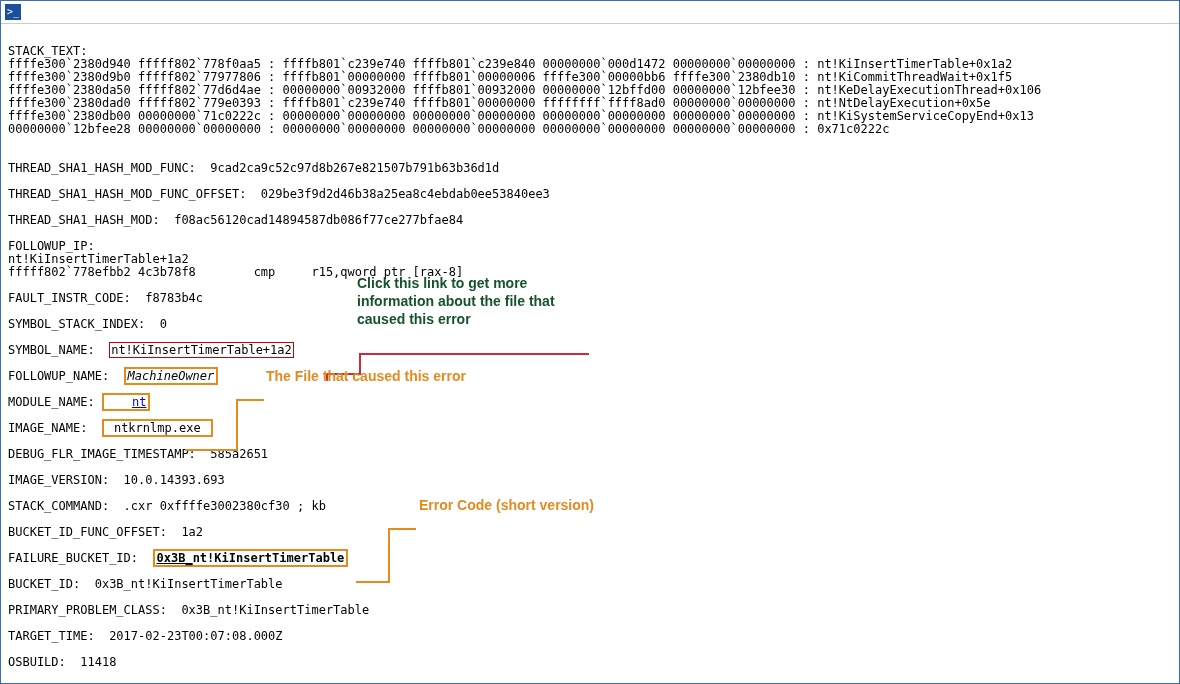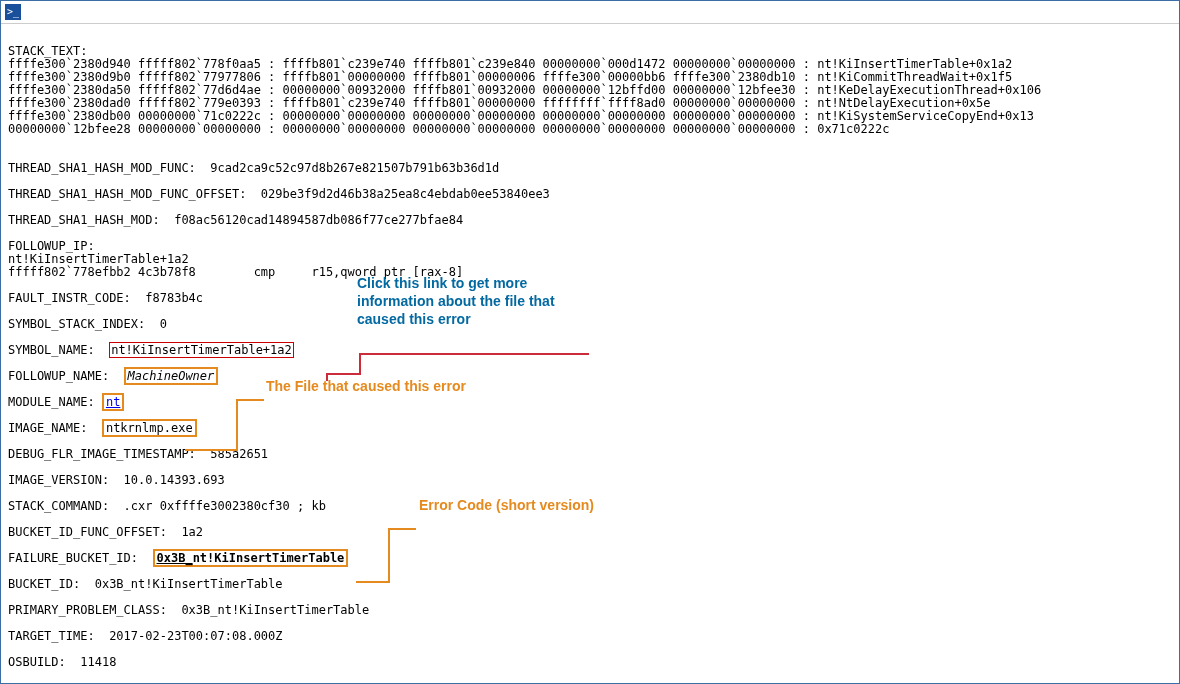--- a/index.html
+++ b/index.html
@@ -54,37 +54,38 @@
     line-height: 13px;
     white-space: pre;
     color: #000;
     padding: 8px 6px;
     overflow: hidden;
   }
   .module-link {
     color: #0000ee;
     text-decoration: underline;
     cursor: pointer;
+    margin-left: 26px;
   }
   
   .box-orange {
     border: 2px solid #e58a1f;
   }
   .box-red {
     border: 1px solid #cc0000;
   }
   .annot {
     position: absolute;
     font-family: "Segoe UI", Arial, sans-serif;
     font-weight: 700;
     font-size: 14px;
     line-height: 18px;
     white-space: normal;
   }
-  .annot.red { color: #0369a1; }
+  .annot.red { color: #14532d; }
   .annot.orange { color: #e58a1f; }
   .leader {
     position: absolute;
     background: transparent;
   }
   .leader .h { position:absolute; height:2px; }
   .leader .v { position:absolute; width:2px; }
   .red-line { background:#cc2b3a; }
   .orange-line { background:#e58a1f; }
 </style>
@@ -119,21 +120,21 @@
 <span>FAULT_INSTR_CODE:  f8783b4c</span>
 
 <span>SYMBOL_STACK_INDEX:  0</span>
 
 <span>SYMBOL_NAME:  </span><span class="box-red" style="padding:0 1px;">nt!KiInsertTimerTable+1a2</span>
 
 <span>FOLLOWUP_NAME:  </span><span class="box-orange" style="padding:0 2px;font-style:italic;">MachineOwner</span>
 
 <span>MODULE_NAME: </span><span class="box-orange" style="padding:0 2px;"><a class="module-link">nt</a></span>
 
-<span>IMAGE_NAME:  </span><span class="box-orange" style="padding:0 2px;">ntkrnlmp.exe</span>
+<span>IMAGE_NAME:  </span><span class="box-orange" style="padding:0 10px;">ntkrnlmp.exe</span>
 
 <span>DEBUG_FLR_IMAGE_TIMESTAMP:  585a2651</span>
 
 <span>IMAGE_VERSION:  10.0.14393.693</span>
 
 <span>STACK_COMMAND:  .cxr 0xffffe3002380cf30 ; kb</span>
 
 <span>BUCKET_ID_FUNC_OFFSET:  1a2</span>
 
 <span>FAILURE_BUCKET_ID:  </span><span class="box-orange" style="padding:0 2px;font-weight:bold;"><span style="text-decoration:underline;">0x3B_</span><span>nt!KiInsertTimerTable</span></span>
@@ -151,21 +152,21 @@
 
   <div class="annot red" style="left:356px; top:273px; width:230px;">Click this link to get more information about the file that caused this error</div>
 
   <div class="leader">
     <div class="h red-line" style="left:358px; top:329px; width:230px;"></div>
     <div class="v red-line" style="left:358px; top:329px; height:20px;"></div>
     <div class="h red-line" style="left:325px; top:349px; width:35px;"></div>
     <div class="v red-line" style="left:325px; top:349px; height:8px;"></div>
   </div>
 
-  <div class="annot orange" style="left:265px; top:376px;">The File that caused this error</div>
+  <div class="annot orange" style="left:265px; top:366px;">The File that caused this error</div>
 
   <div class="leader">
     <div class="h orange-line" style="left:235px; top:375px; width:28px;"></div>
     <div class="v orange-line" style="left:235px; top:375px; height:50px;"></div>
     <div class="h orange-line" style="left:184px; top:425px; width:53px;"></div>
   </div>
 
   <div class="annot orange" style="left:418px; top:495px;text-align:center;">Error Code (short version)</div>
 
   <div class="leader">

